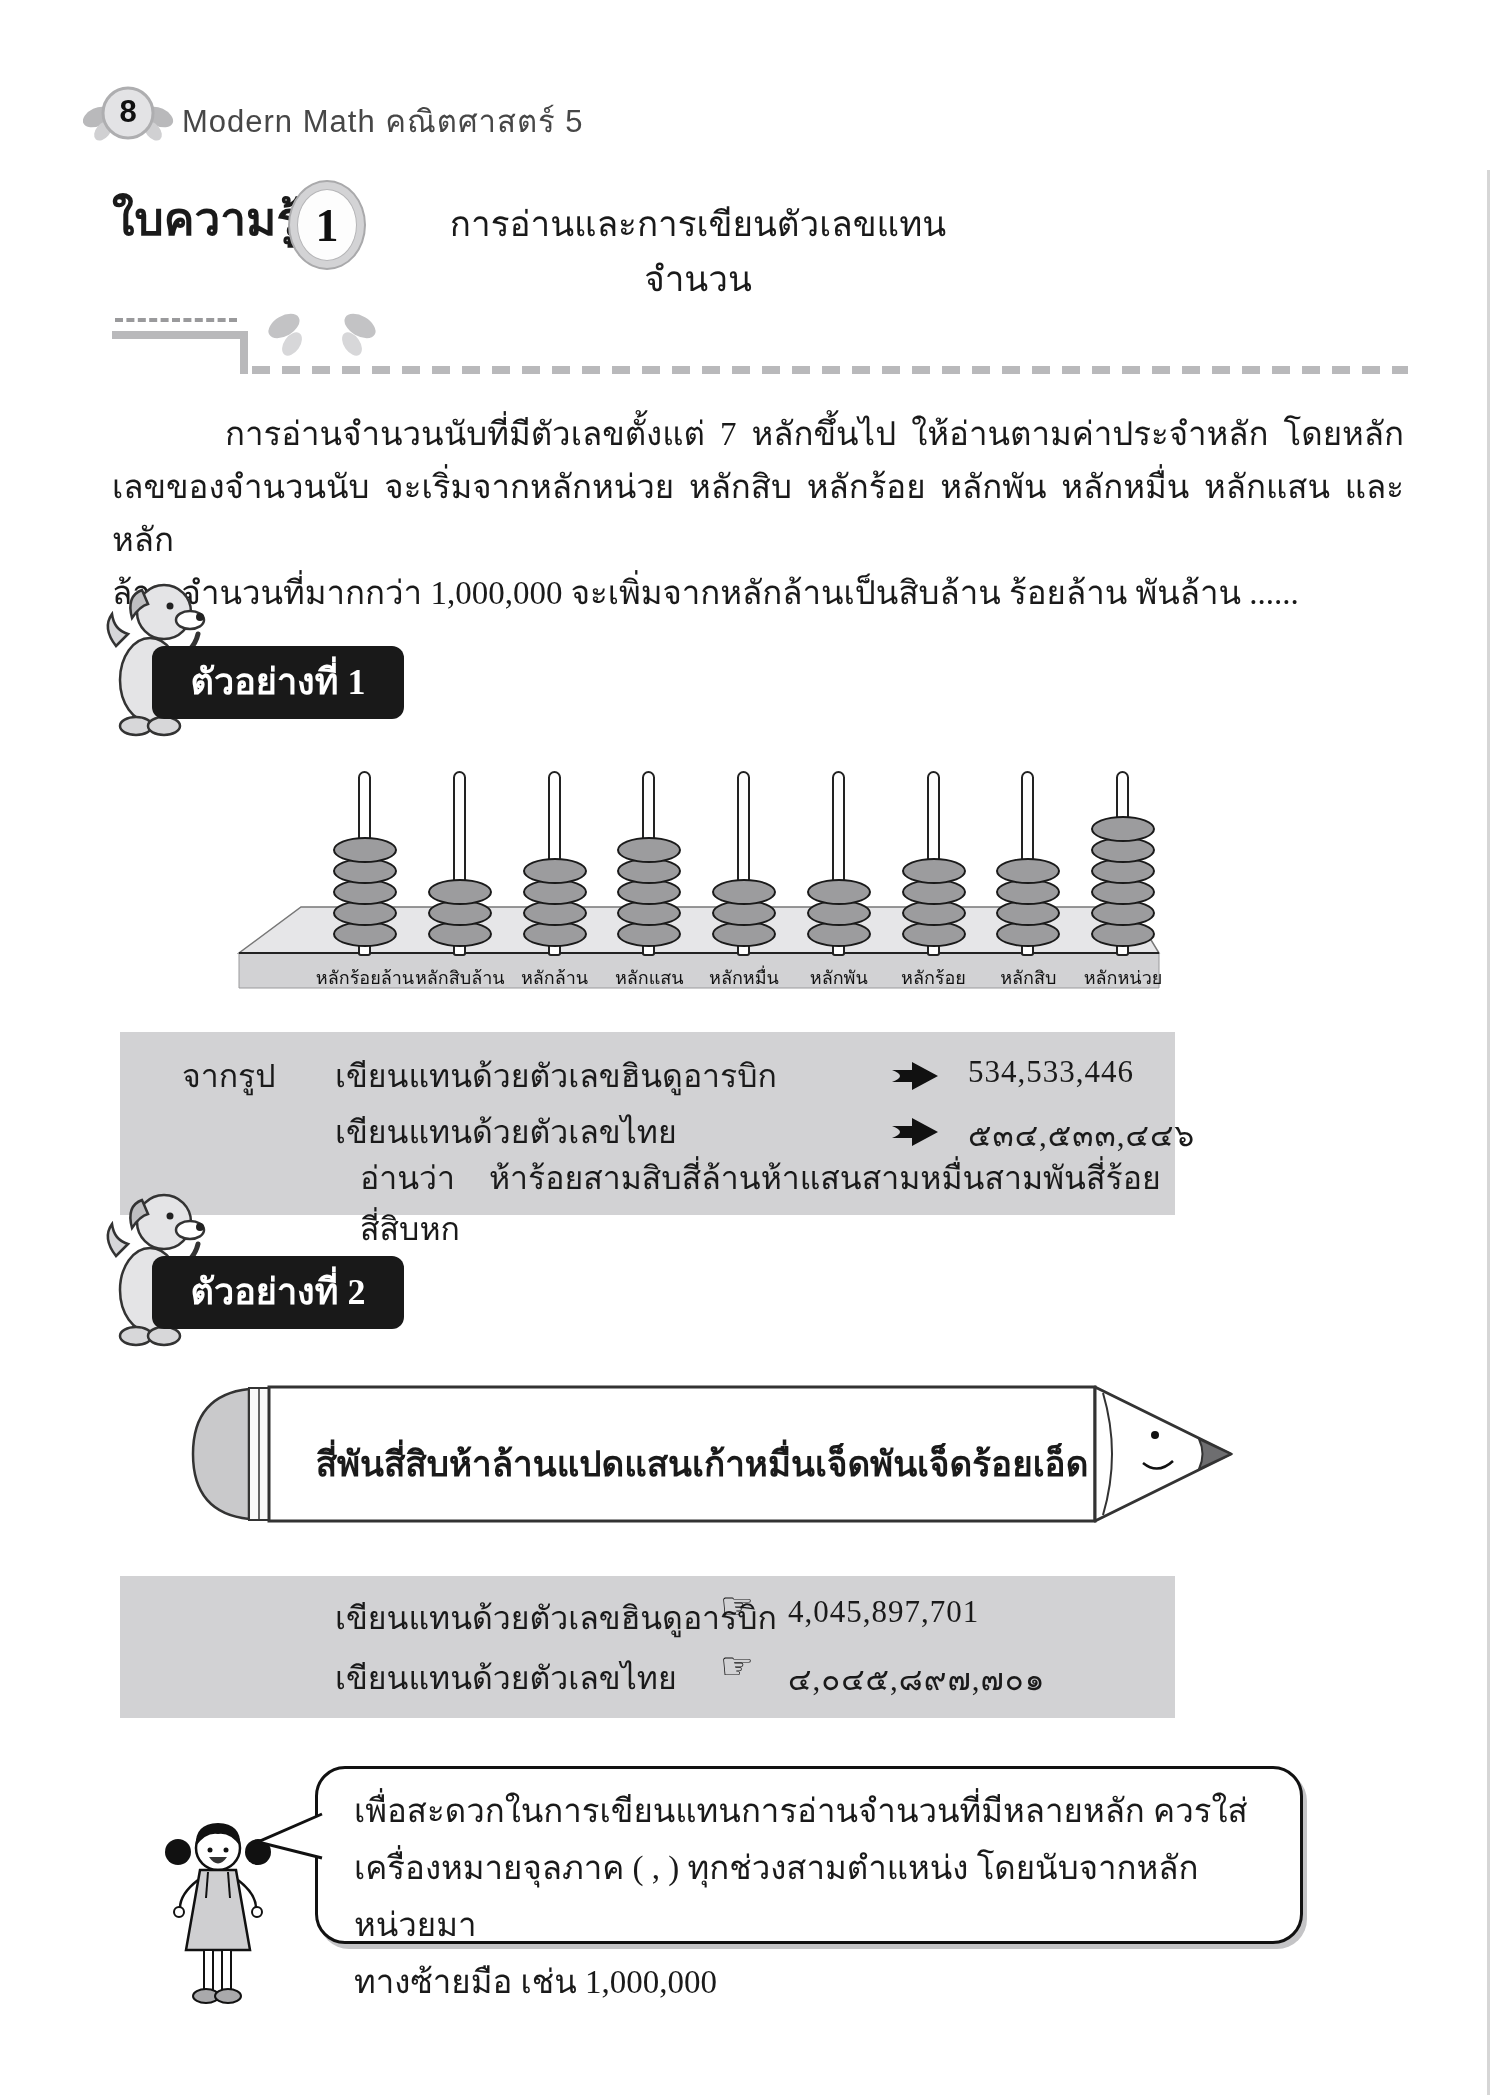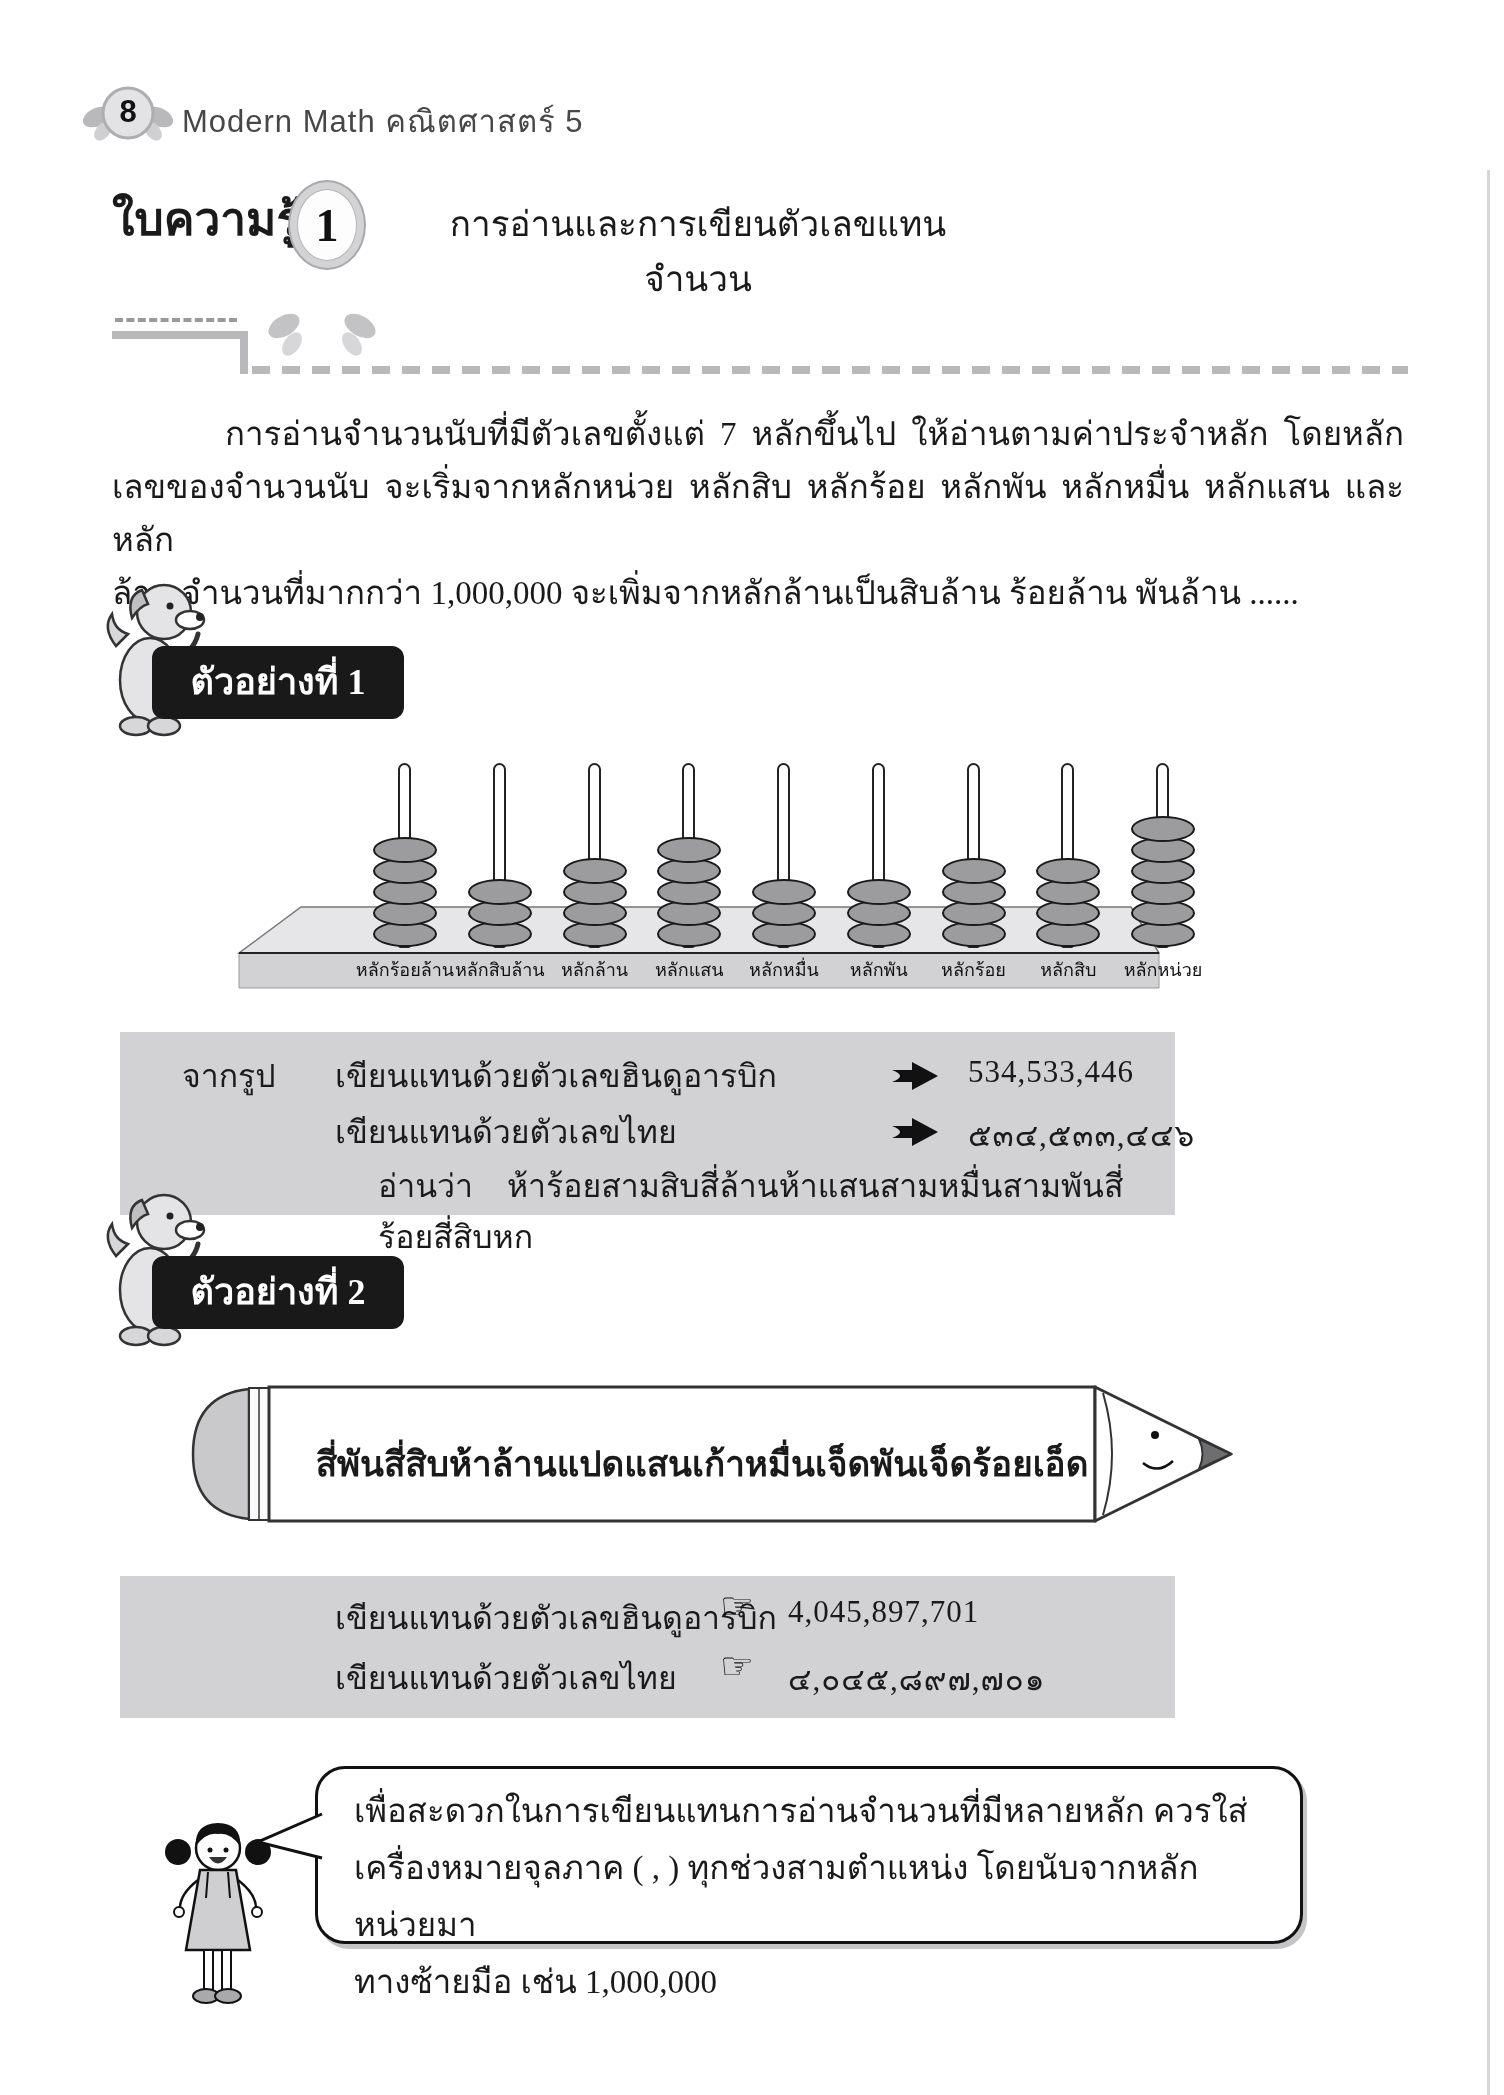--- a/index.html
+++ b/index.html
@@ -30,21 +30,21 @@
   .intro .l{text-align:justify;text-align-last:justify;}
   .intro .l3{text-align-last:left;}
   .indent{display:inline-block;width:113px;}
 
   
   .ex-badge{width:252px;height:73px;background:var(--badge-bg);color:#fff;border-radius:12px;
     font-size:36px;font-weight:bold;text-align:center;line-height:73px;z-index:3;}
 
   
   .abacus{width:932px;height:234px;}
-  .ab-col{position:absolute;top:0;bottom:0;width:96px;margin-left:40px;}
+  .ab-col{position:absolute;top:8px;bottom:0;width:96px;}
   .rod{position:absolute;left:50%;margin-left:-7px;top:8px;width:13px;height:185px;
     background:#fff;border:2px solid #222;border-radius:7px 7px 3px 3px;box-sizing:border-box;}
   .bead{position:absolute;left:50%;margin-left:-32px;width:64px;height:26px;border-radius:50%;
     background:var(--bead-fill);border:2px solid #1a1a1a;box-sizing:border-box;}
   .ab-label{position:absolute;top:200px;left:50%;margin-left:-56px;width:112px;text-align:center;
     font-size:18px;white-space:nowrap;color:#111;}
 
   
   .gbox{background:var(--box-bg);}
   .gbox .lbl{font-size:32px;}
@@ -202,21 +202,21 @@
     <div class="abs lbl" style="left:215px;top:18px;">เขียนแทนด้วยตัวเลขฮินดูอารบิก</div>
     <svg class="abs" style="left:768px;top:28px;" width="52" height="32" viewBox="0 0 52 32">
       <path d="M4,10 Q20,16 4,22 L24,22 L24,30 L50,16 L24,2 L24,10 Z" fill="#111"></path>
     </svg>
     <div class="abs val" style="left:848px;top:22px;">534,533,446</div>
     <div class="abs lbl" style="left:215px;top:74px;">เขียนแทนด้วยตัวเลขไทย</div>
     <svg class="abs" style="left:768px;top:84px;" width="52" height="32" viewBox="0 0 52 32">
       <path d="M4,10 Q20,16 4,22 L24,22 L24,30 L50,16 L24,2 L24,10 Z" fill="#111"></path>
     </svg>
     <div class="abs val" style="left:848px;top:78px;">๕๓๔,๕๓๓,๔๔๖</div>
-    <div class="abs lbl" style="left:240px;top:128px;margin-left:18px;">
+    <div class="abs lbl" style="left:240px;top:120px;">
       <span>อ่านว่า</span>
       <span style="display:inline-block;width:18px;"></span>
       <span>ห้าร้อยสามสิบสี่ล้านห้าแสนสามหมื่นสามพันสี่ร้อยสี่สิบหก</span>
     </div>
   </div>
 
   <svg class="abs" style="left:98px;top:1178px;z-index:2;" width="130" height="175" viewBox="0 0 130 175">
     <path d="M18,78 Q4,60 14,46 Q16,62 30,66 Z" fill="#d7d7d9" stroke="#333" stroke-width="2.5"></path>
     <ellipse cx="52" cy="112" rx="30" ry="42" fill="#e4e4e6" stroke="#333" stroke-width="2.5"></ellipse>
     <ellipse cx="38" cy="158" rx="16" ry="9" fill="#d7d7d9" stroke="#333" stroke-width="2.5"></ellipse>

